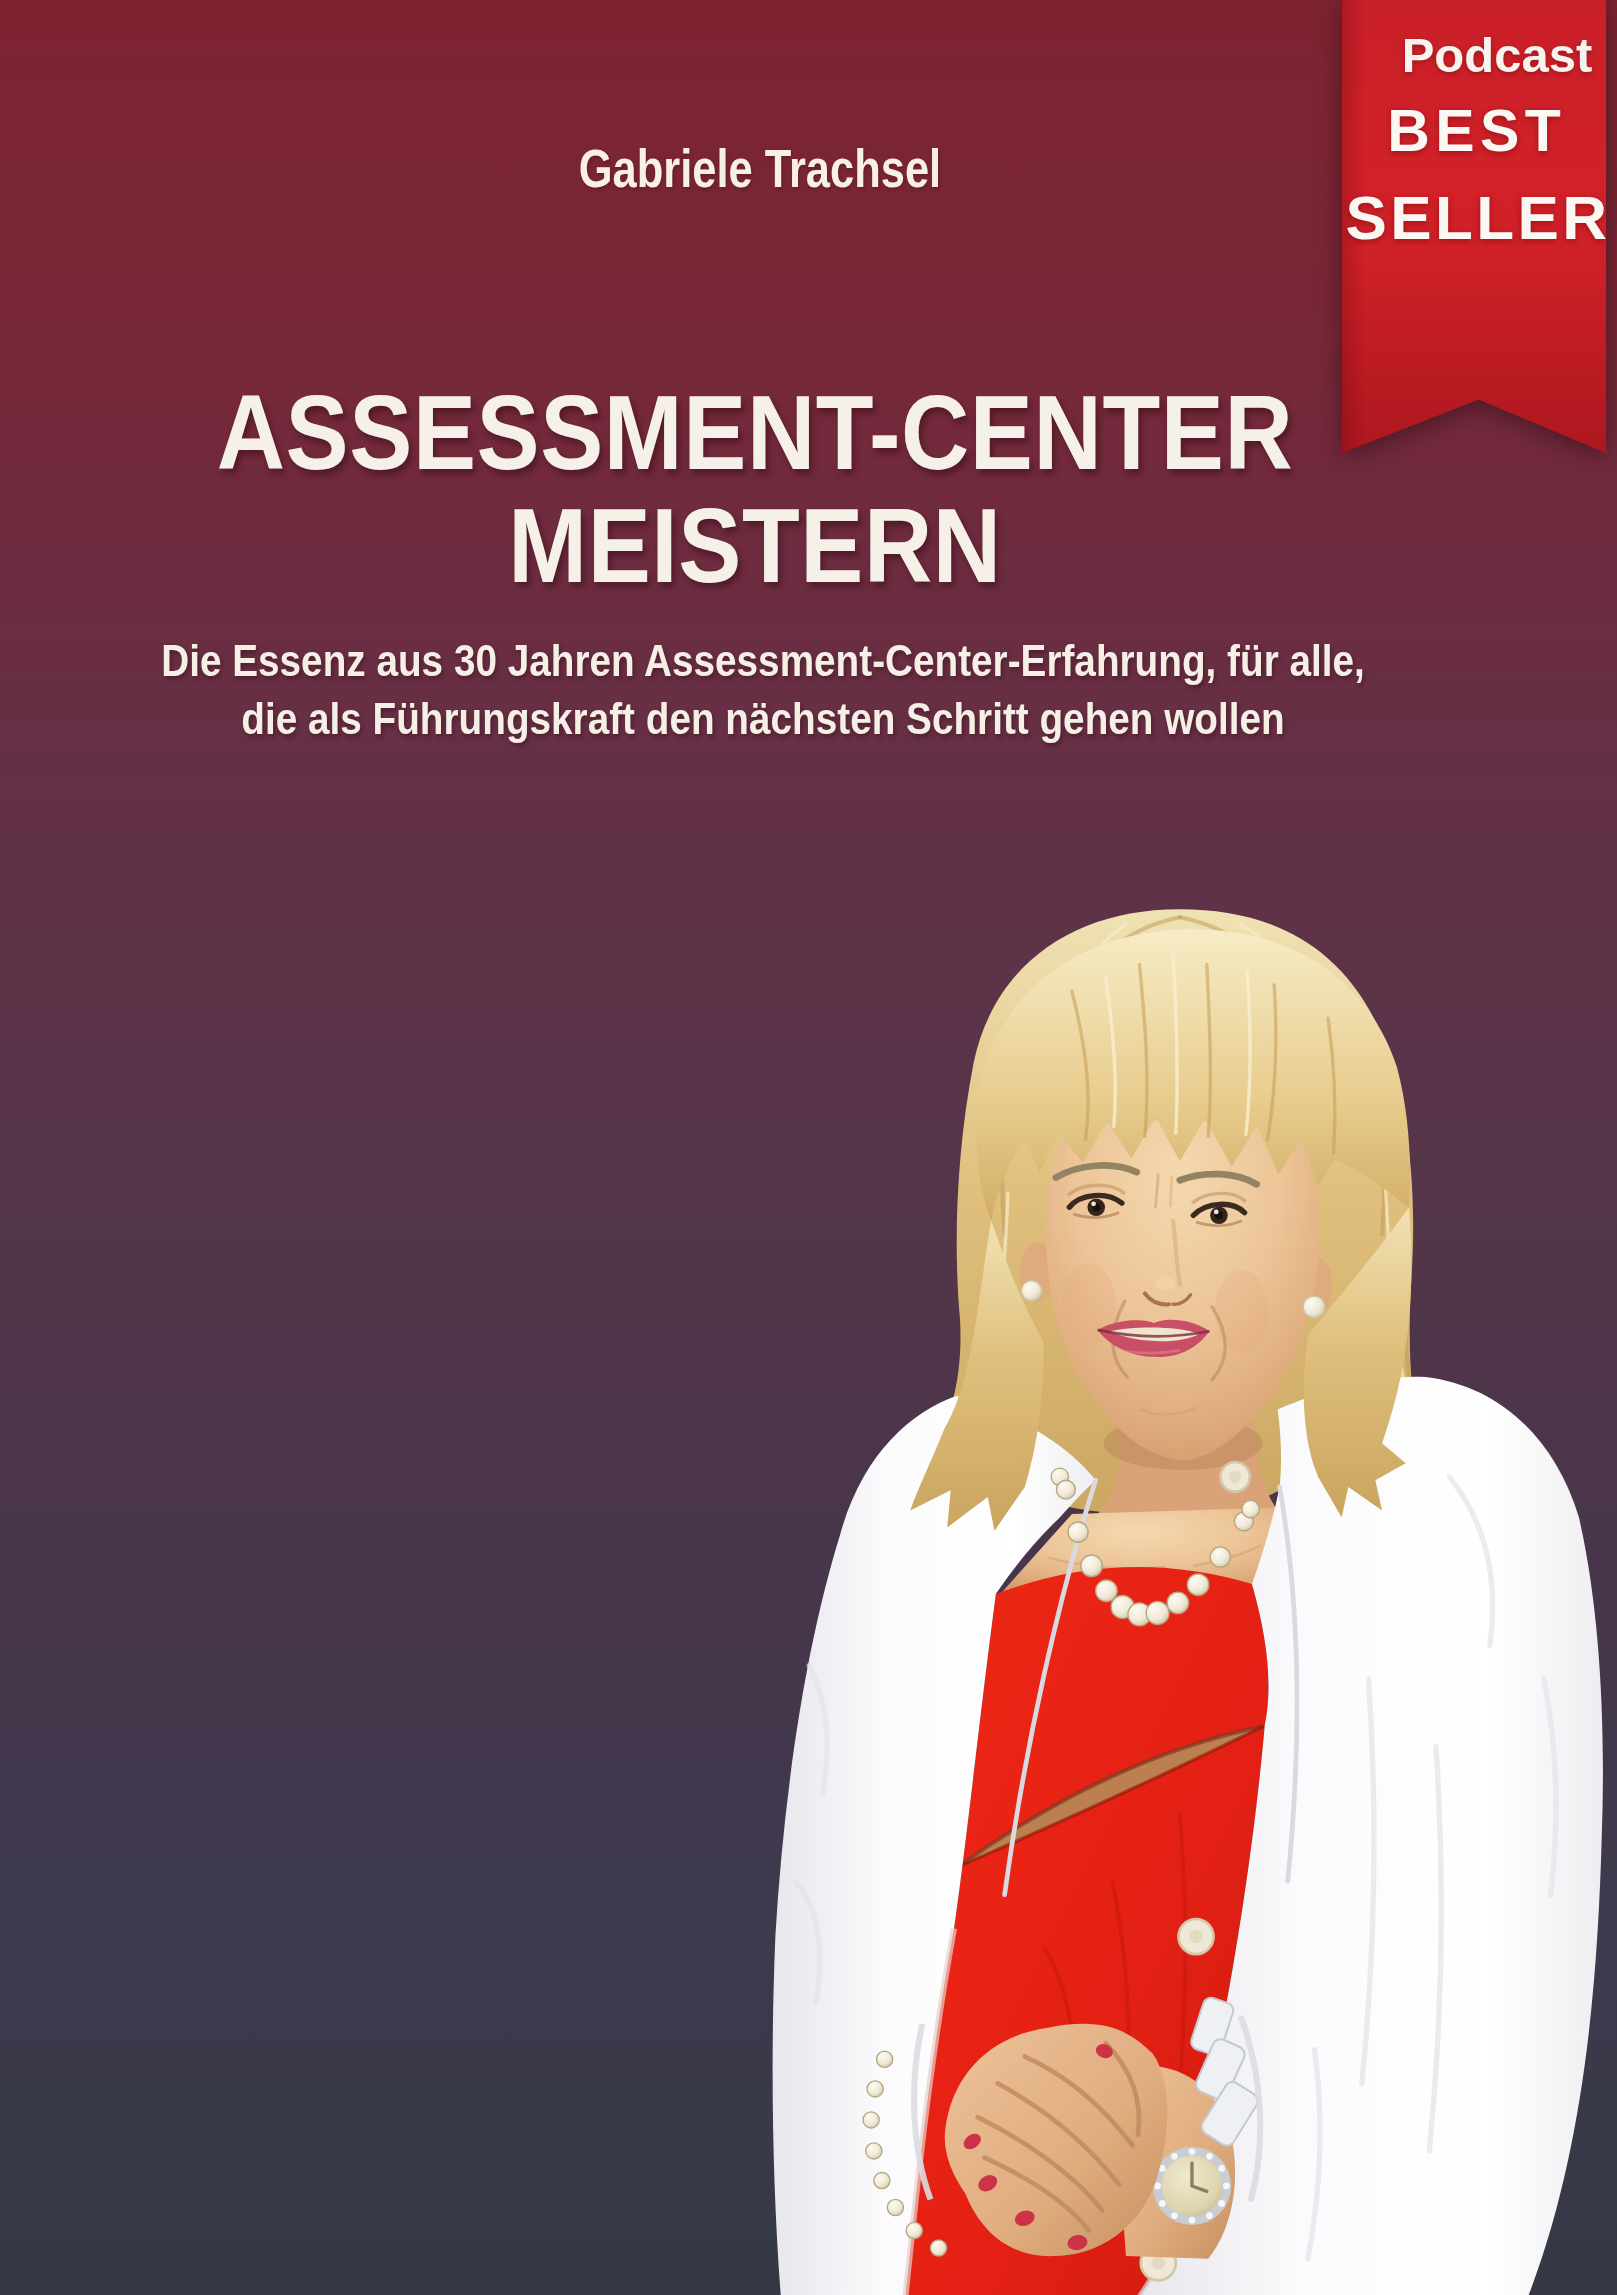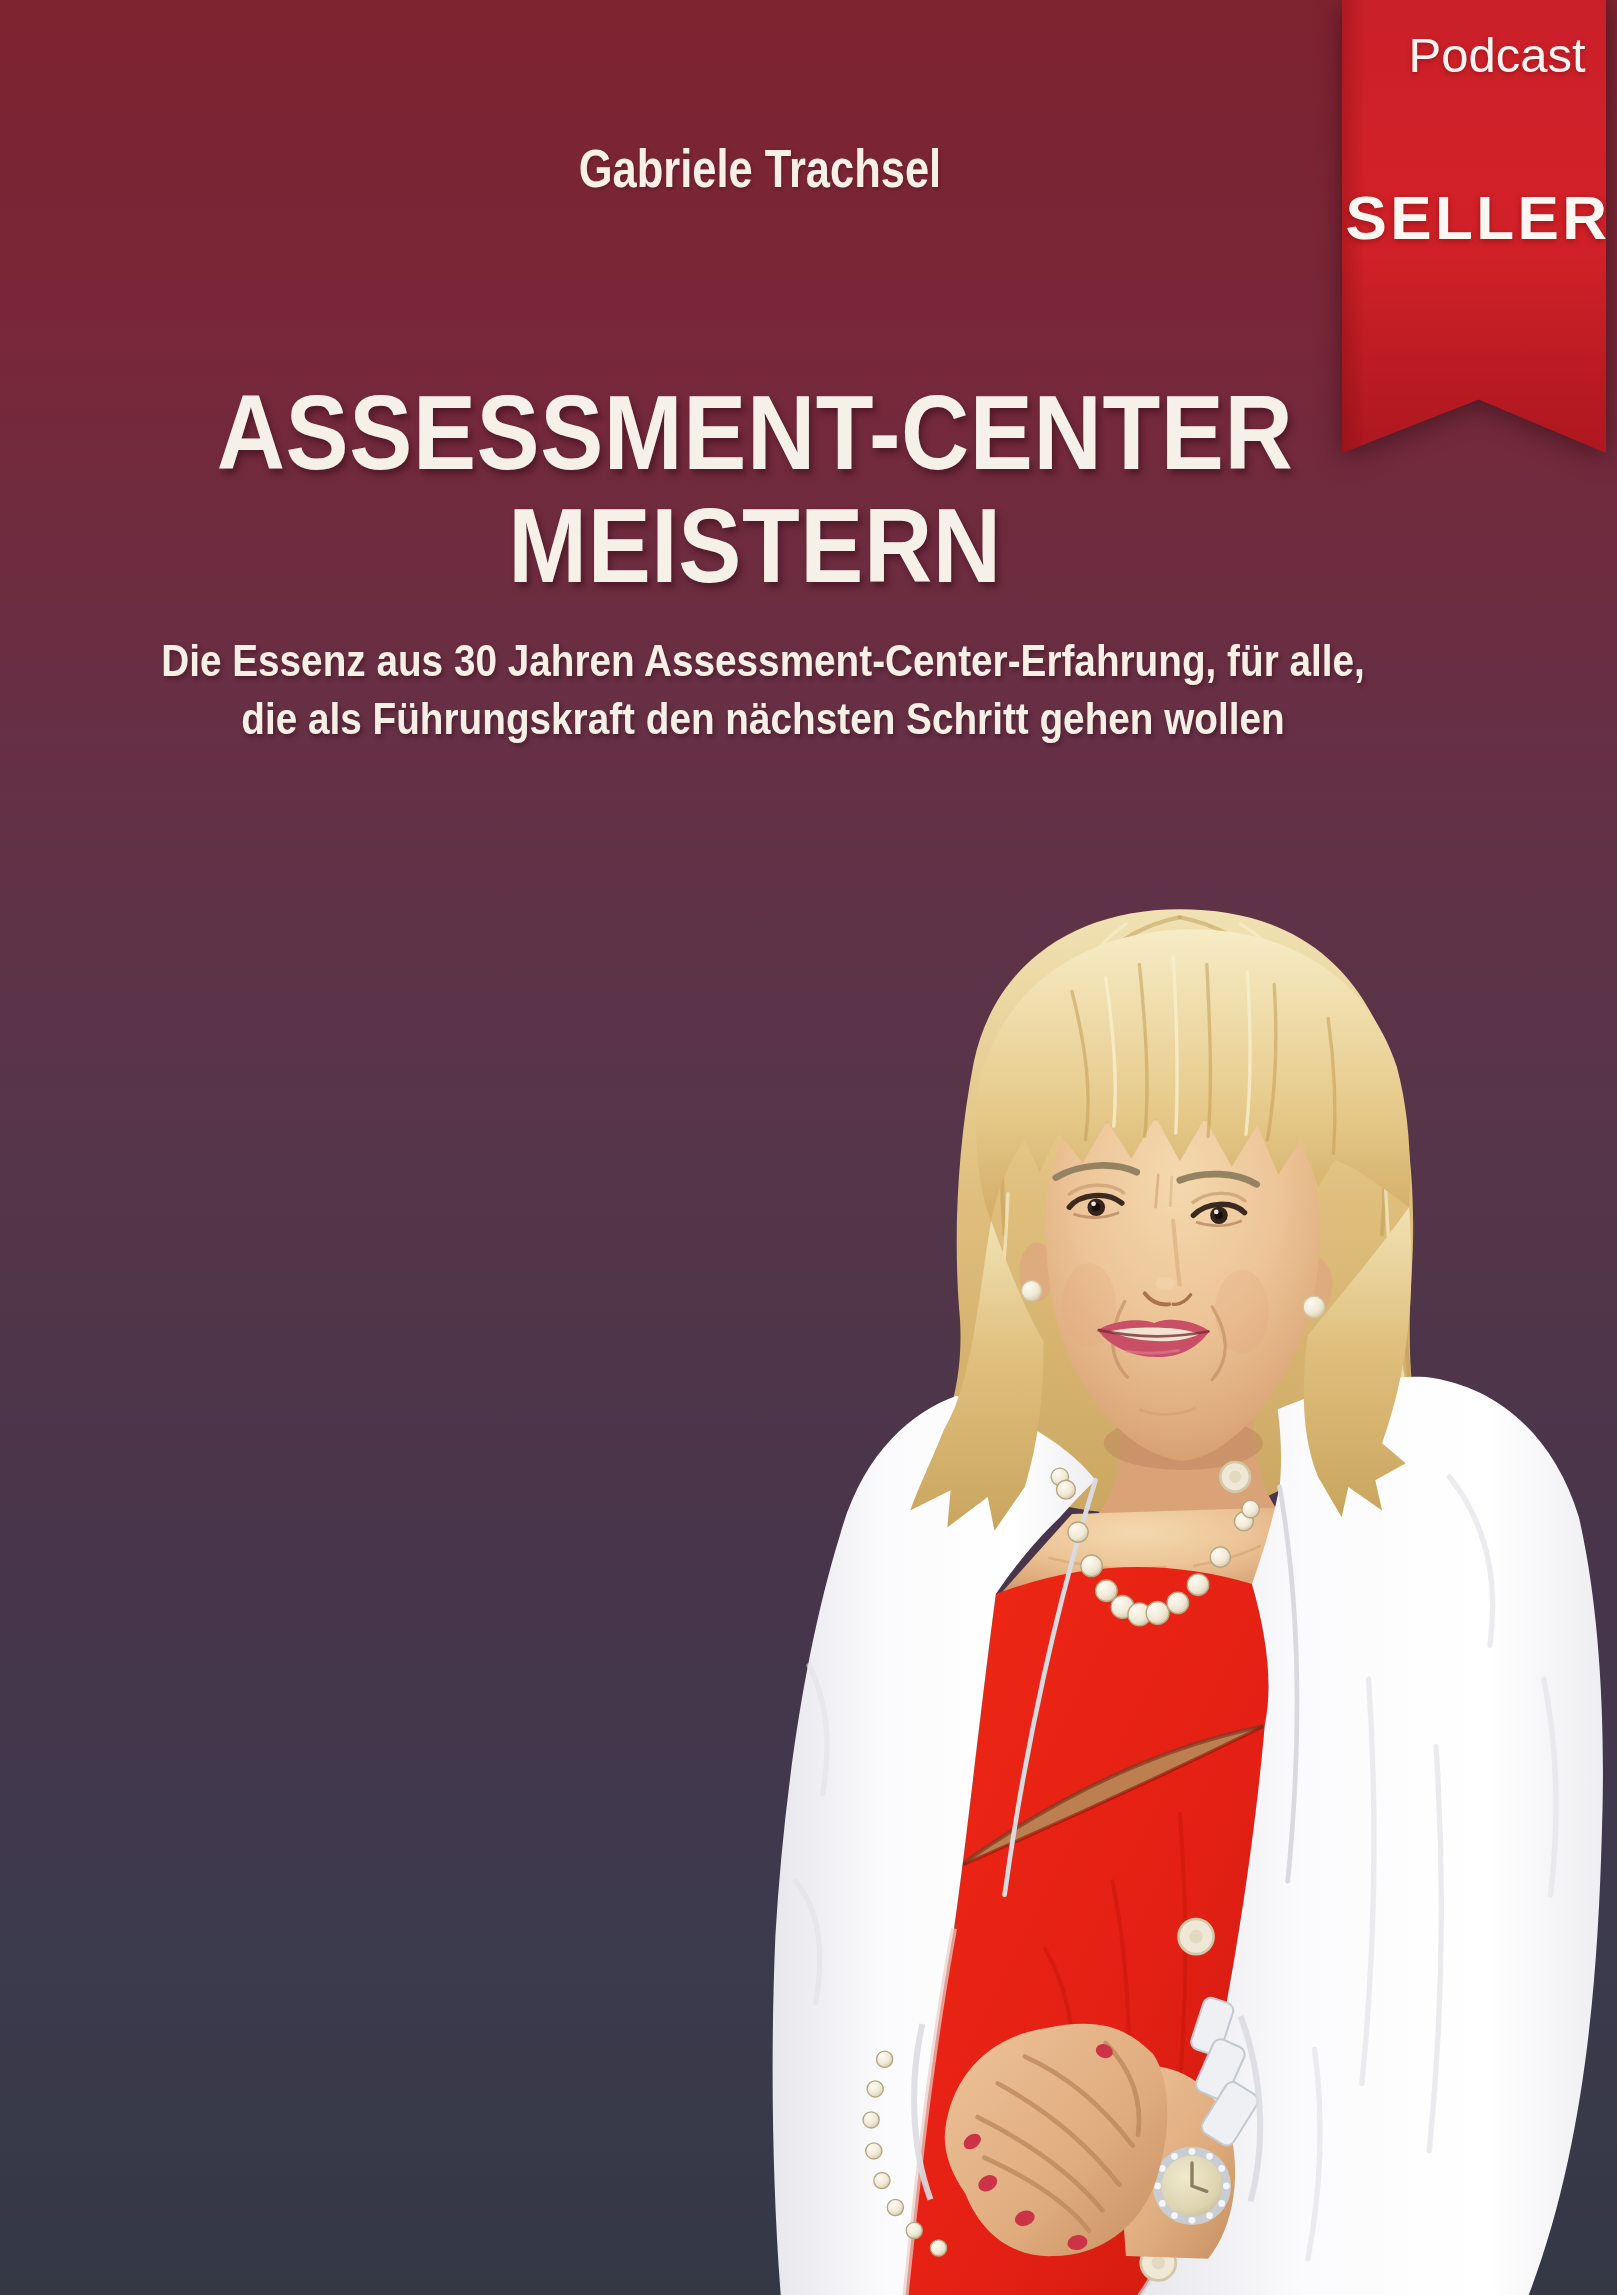--- a/index.html
+++ b/index.html
@@ -59,21 +59,21 @@
     position: absolute; left: 0; top: 0;
     width: 264px; height: 453px;
     clip-path: polygon(0 0, 100% 0, 100% 100%, 51.8% 88.2%, 0 100%);
     background:
       linear-gradient(180deg, rgba(0,0,0,0) 55%, rgba(90,0,10,0.28) 100%),
       linear-gradient(90deg, rgba(110,8,14,0.30) 0px, rgba(110,8,14,0) 23px),
       linear-gradient(180deg, #c92029 0%, #d22128 40%, #cd2027 100%);
   }
   .badge div { position: absolute; left: 0; right: 0; text-align: center; }
   .badge-podcast {
-    top: 31px; font-size: 49px; font-weight: normal;
+    top: 31px; font-size: 49px; font-weight: bold;
     color: #f7f3ee; line-height: 1;
     text-shadow: 0 2px 5.4px rgba(110,10,15,0.5);
     padding-left: 46px;
   }
   .badge-best {
     top: 102px; font-size: 59px; font-weight: bold;
     letter-spacing: 5.4px; line-height: 1;
     color: #fbf8f4; text-indent: 5.4px;
     text-shadow: 0 2px 6px rgba(110,10,15,0.55);
   }
@@ -97,20 +97,21 @@
 </head>
 <body>
 
 <div class="cover">
 
   <div class="centered-anchor author-name">Gabriele Trachsel</div>
 
   <div class="badge-wrap">
     <div class="badge">
       <div class="badge-podcast">Podcast</div>
+      <div class="badge-best">BEST</div>
       <div class="badge-seller">SELLER</div>
     </div>
   </div>
 
   <h1 class="centered-anchor main-title" style="margin:0">
     <span>ASSESSMENT-CENTER</span><br>
     <span>MEISTERN</span>
   </h1>
 
   <p class="centered-anchor subtitle" style="margin:0">

